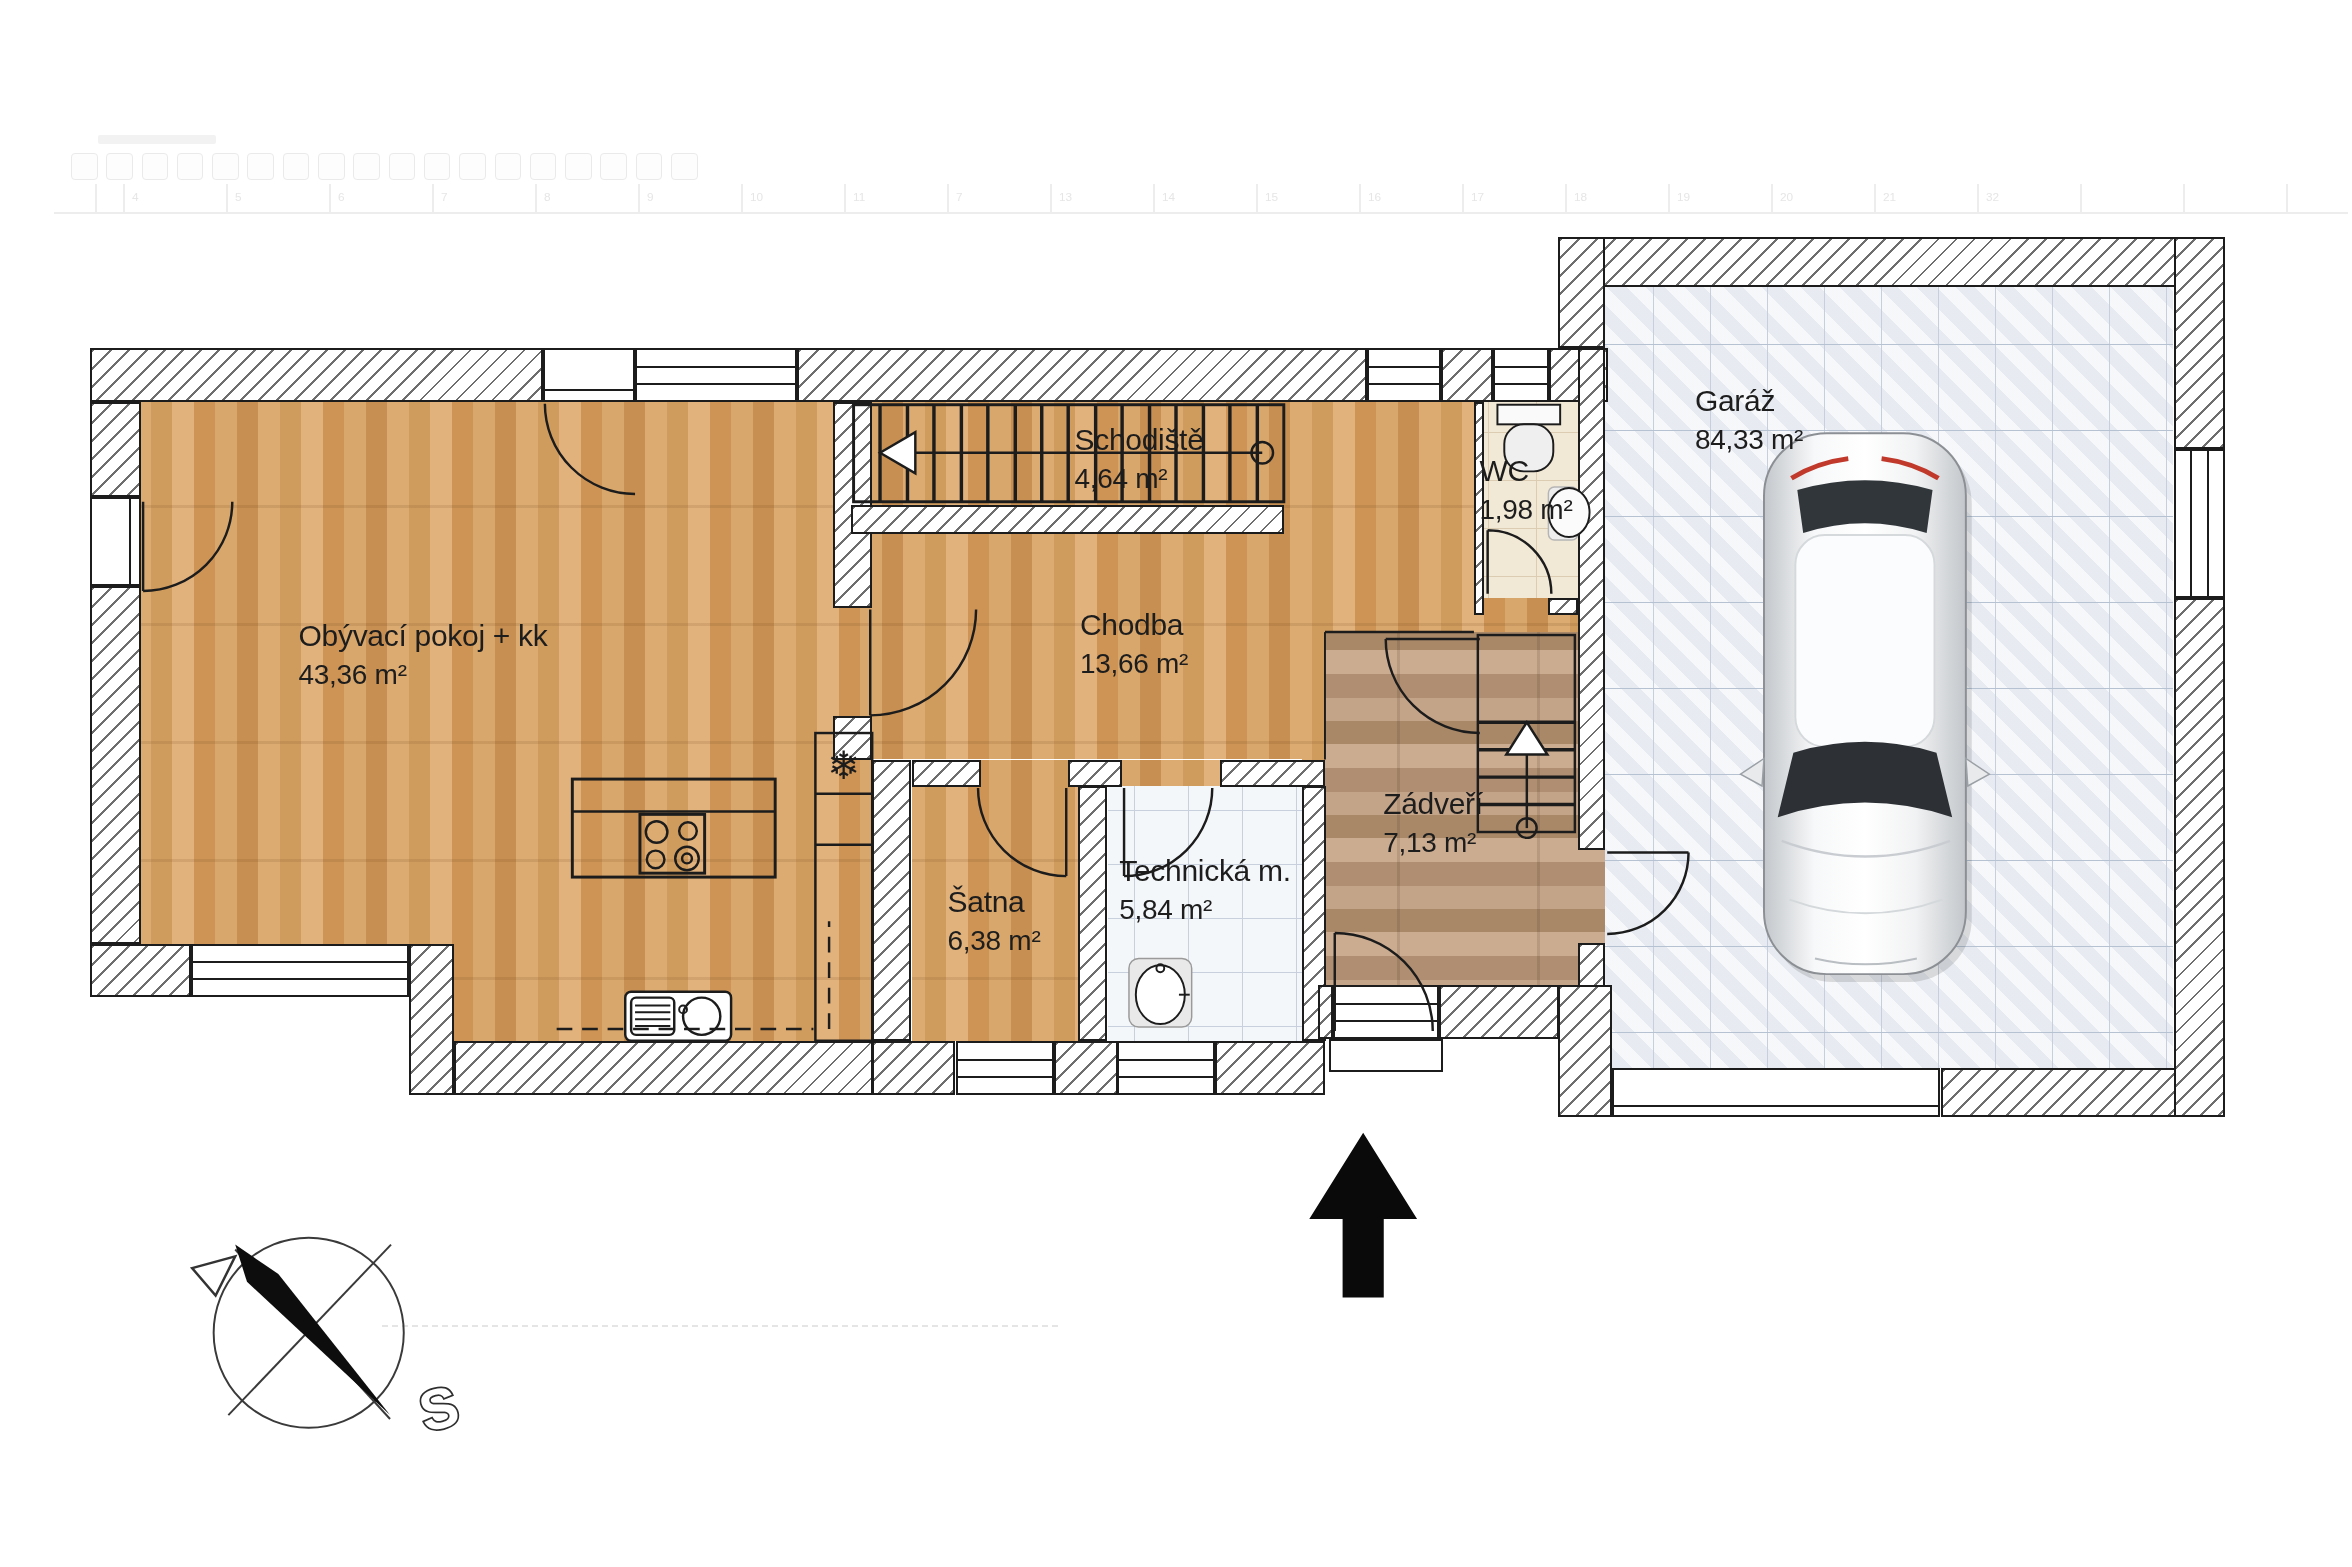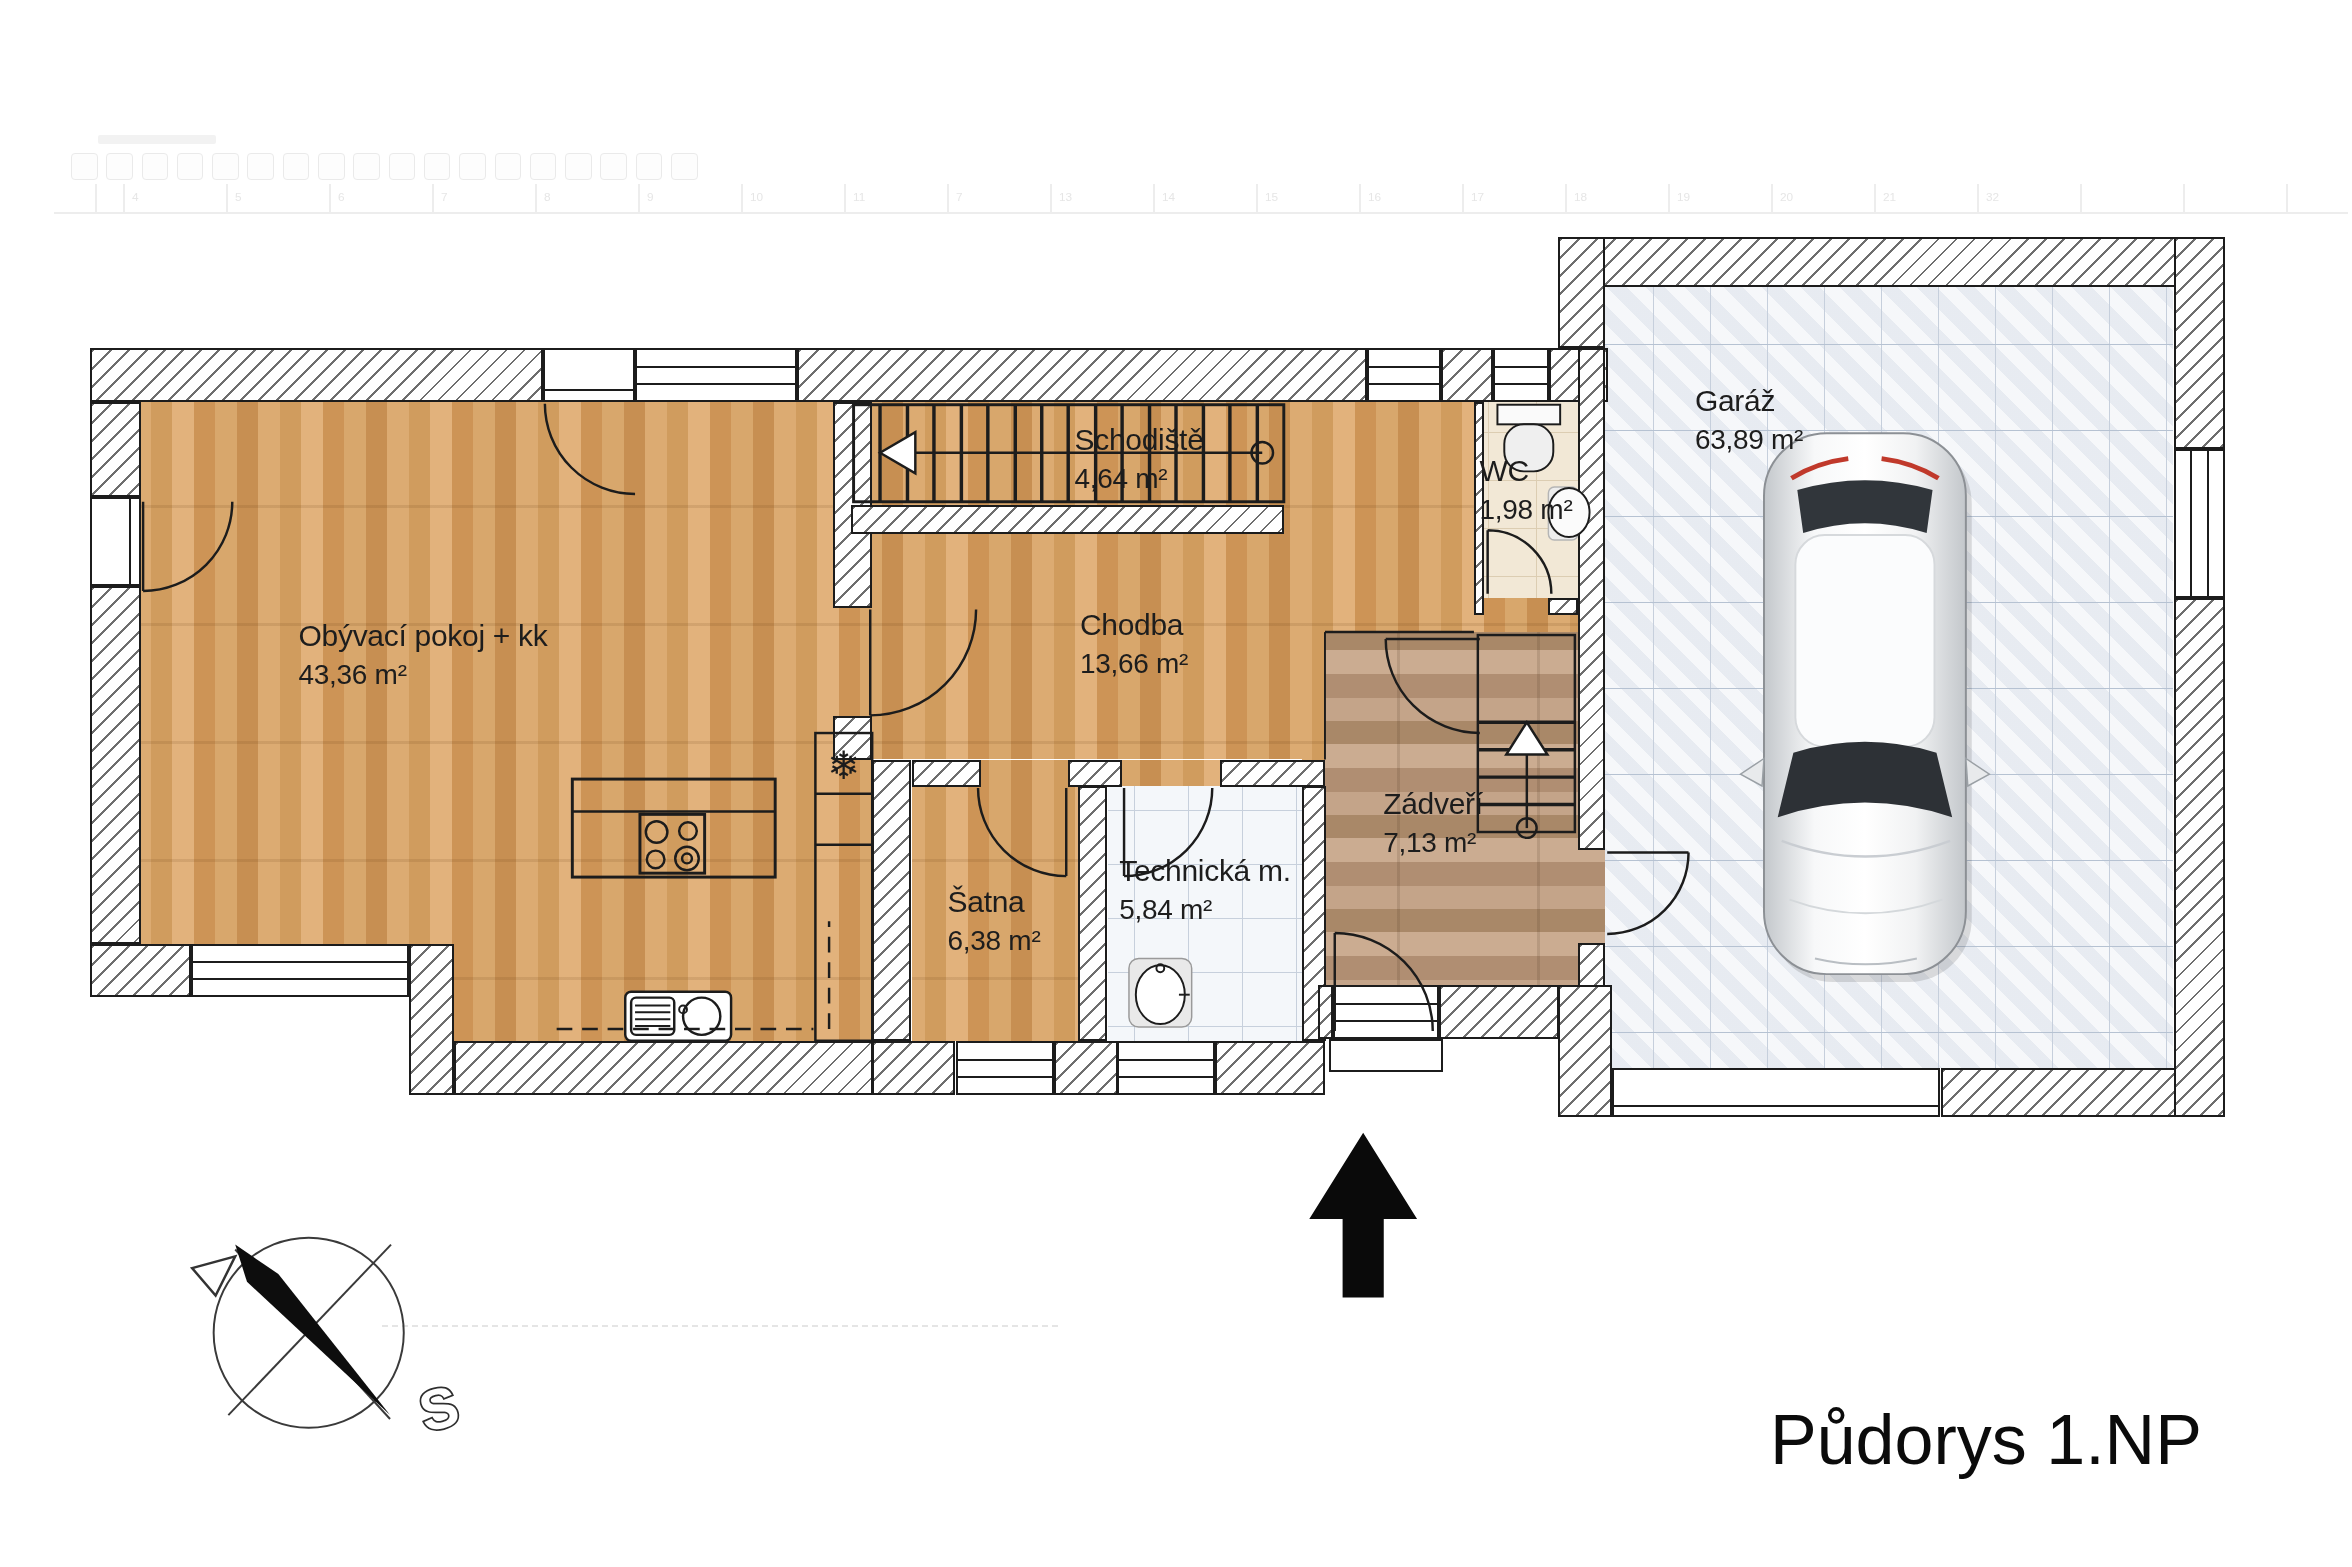--- a/index.html
+++ b/index.html
@@ -306,30 +306,29 @@
   <div class="lbl" style="left:1134px;top:644px">
     <span>Chodba</span>
     <span class="area">13,66 m²</span>
   </div>
   <div class="lbl" style="left:1526px;top:490px">
     <span>WC</span>
     <span class="area">1,98 m²</span>
   </div>
   <div class="lbl" style="left:1749px;top:420px">
     <span>Garáž</span>
-    <span class="area">63,89 m²</span>
+    <span class="area">84,33 m²</span>
   </div>
   <div class="lbl" style="left:994px;top:921px">
     <span>Šatna</span>
     <span class="area">6,38 m²</span>
   </div>
   <div class="lbl" style="left:1205px;top:890px">
     <span>Technická m.</span>
     <span class="area">5,84 m²</span>
   </div>
   <div class="lbl" style="left:1433px;top:823px">
     <span>Zádveří</span>
     <span class="area">7,13 m²</span>
   </div>
 
-  <div id="title">Půdorys 1.NP</div>
 </div>
 
 
 </body></html>

